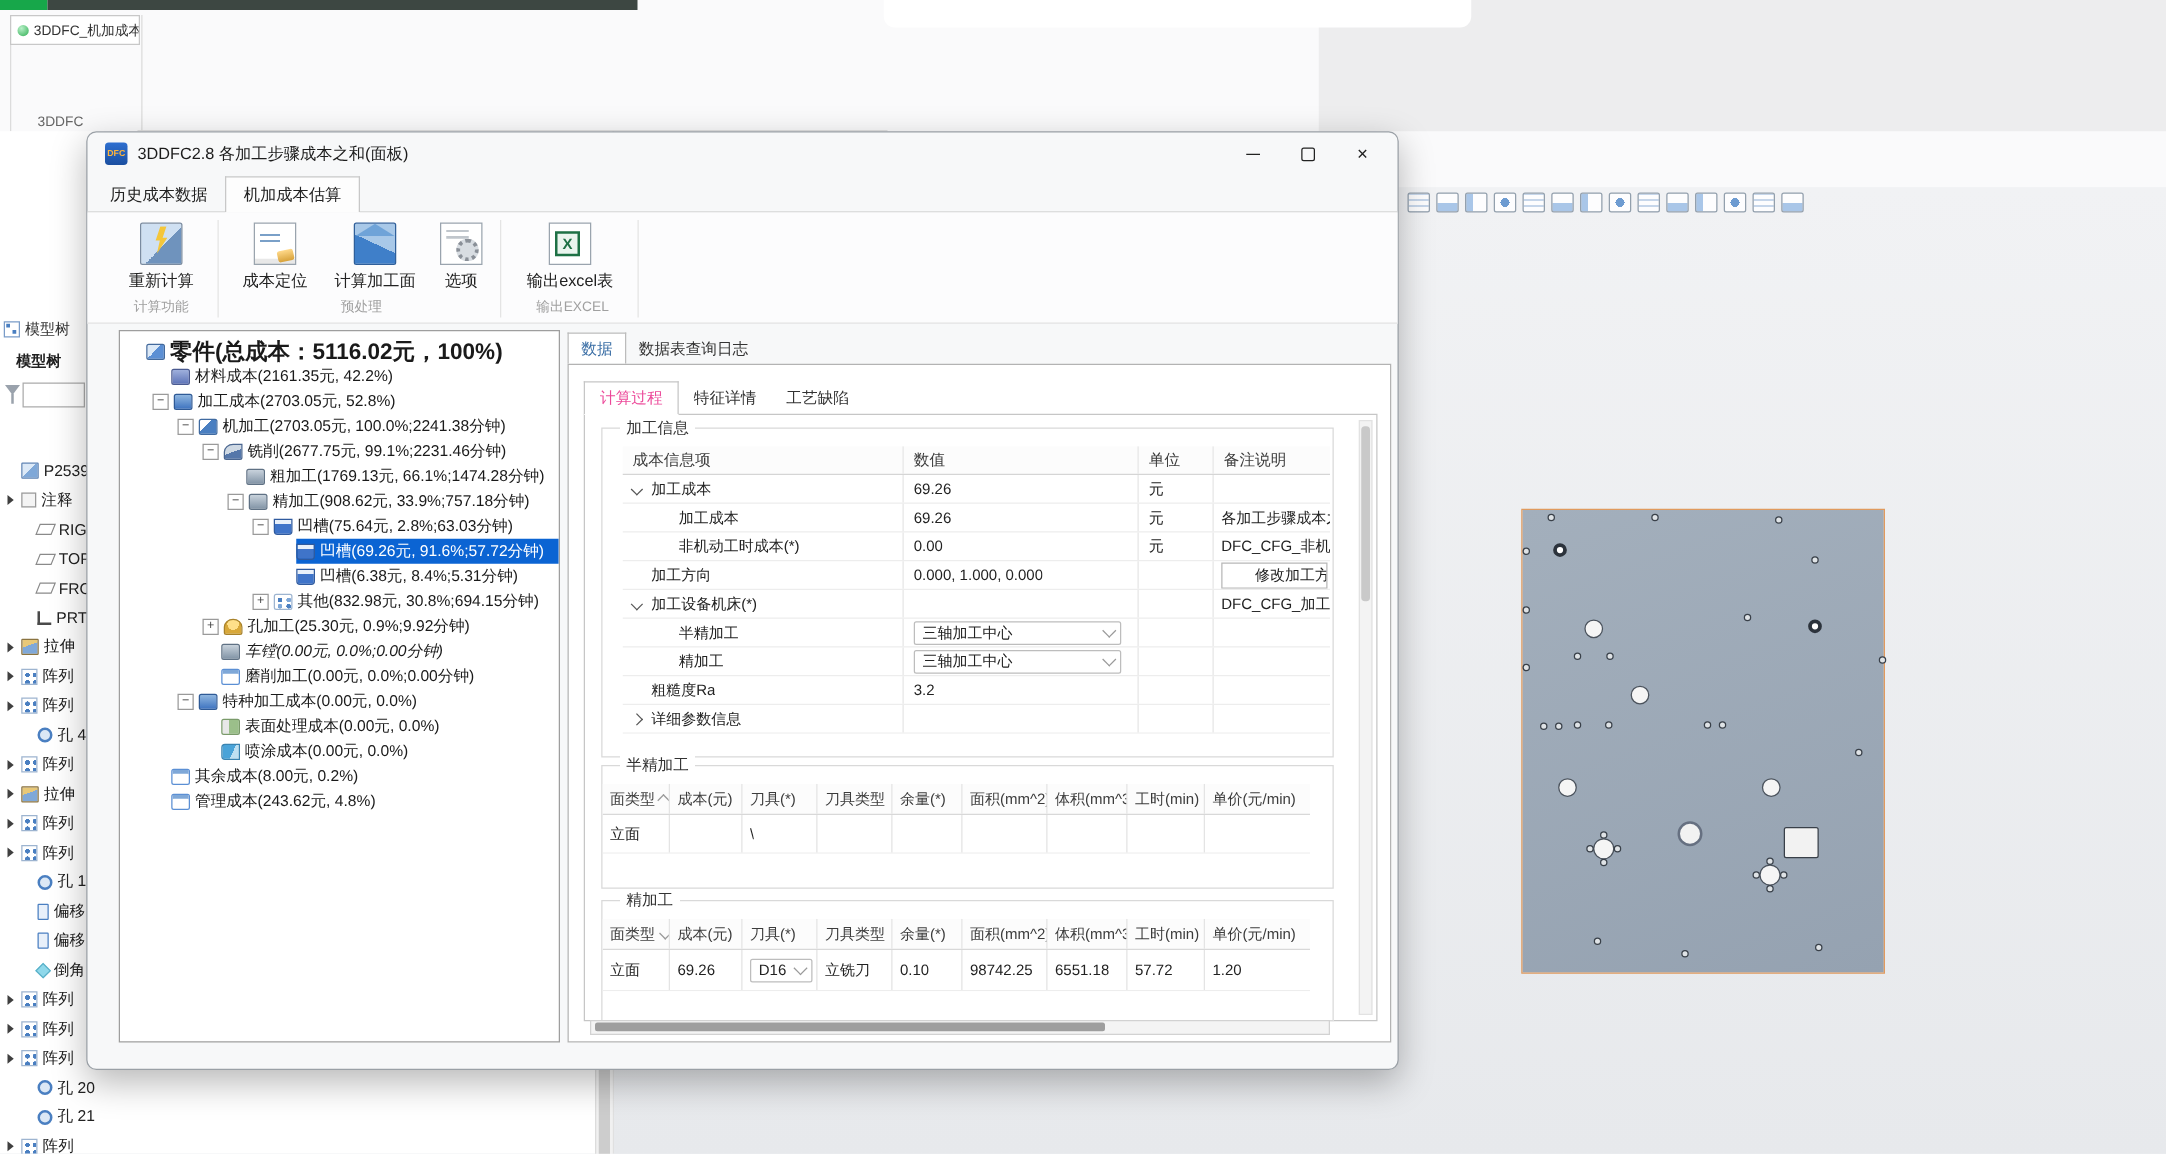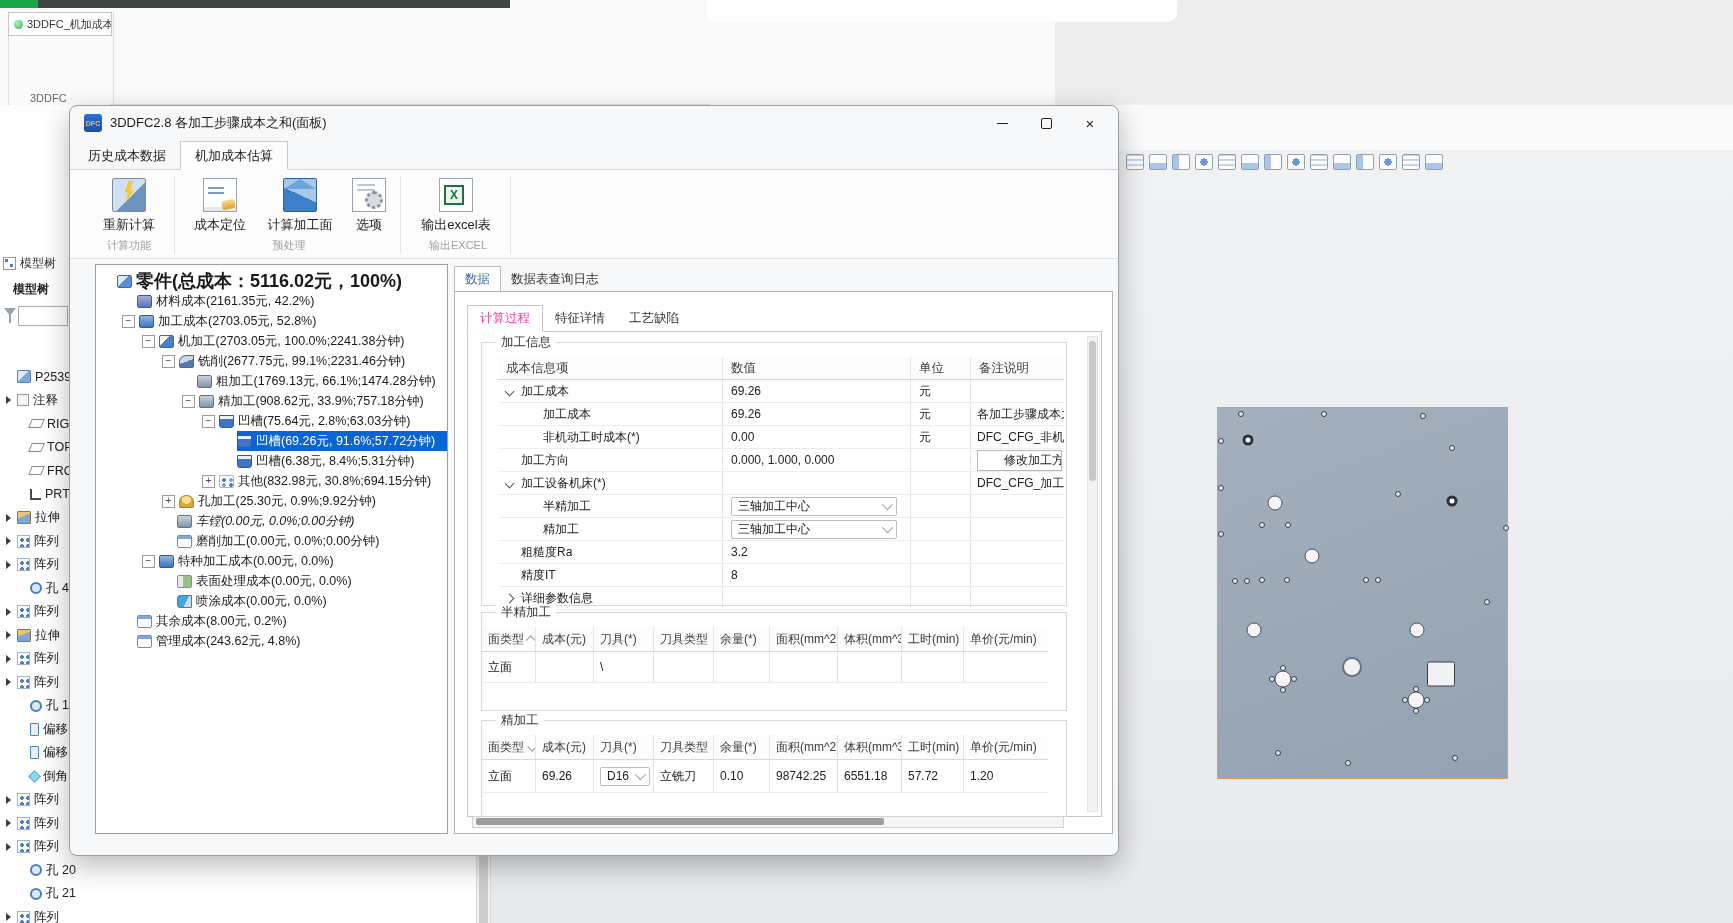--- a/index.html
+++ b/index.html
@@ -730,35 +730,20 @@
               </div>
               <div class="it-c it-c3">
                 <span class="clip"></span>
               </div>
               <div class="it-c it-c4" style="padding-left: 6px;">
                 <span class="clip"></span>
               </div>
             </div>
             <div class="it-row">
               <div class="it-c it-c1" style="padding-left: 8px;">
-                <span class="chev none"></span>
-                <span class="clip">精度IT</span>
-              </div>
-              <div class="it-c it-c2">
-                <span class="clip">8</span>
-              </div>
-              <div class="it-c it-c3">
-                <span class="clip"></span>
-              </div>
-              <div class="it-c it-c4" style="padding-left: 6px;">
-                <span class="clip"></span>
-              </div>
-            </div>
-            <div class="it-row">
-              <div class="it-c it-c1" style="padding-left: 8px;">
                 <span class="chev right"></span>
                 <span class="clip">详细参数信息</span>
               </div>
               <div class="it-c it-c2">
                 <span class="clip"></span>
               </div>
               <div class="it-c it-c3">
                 <span class="clip"></span>
               </div>
               <div class="it-c it-c4" style="padding-left: 6px;">

